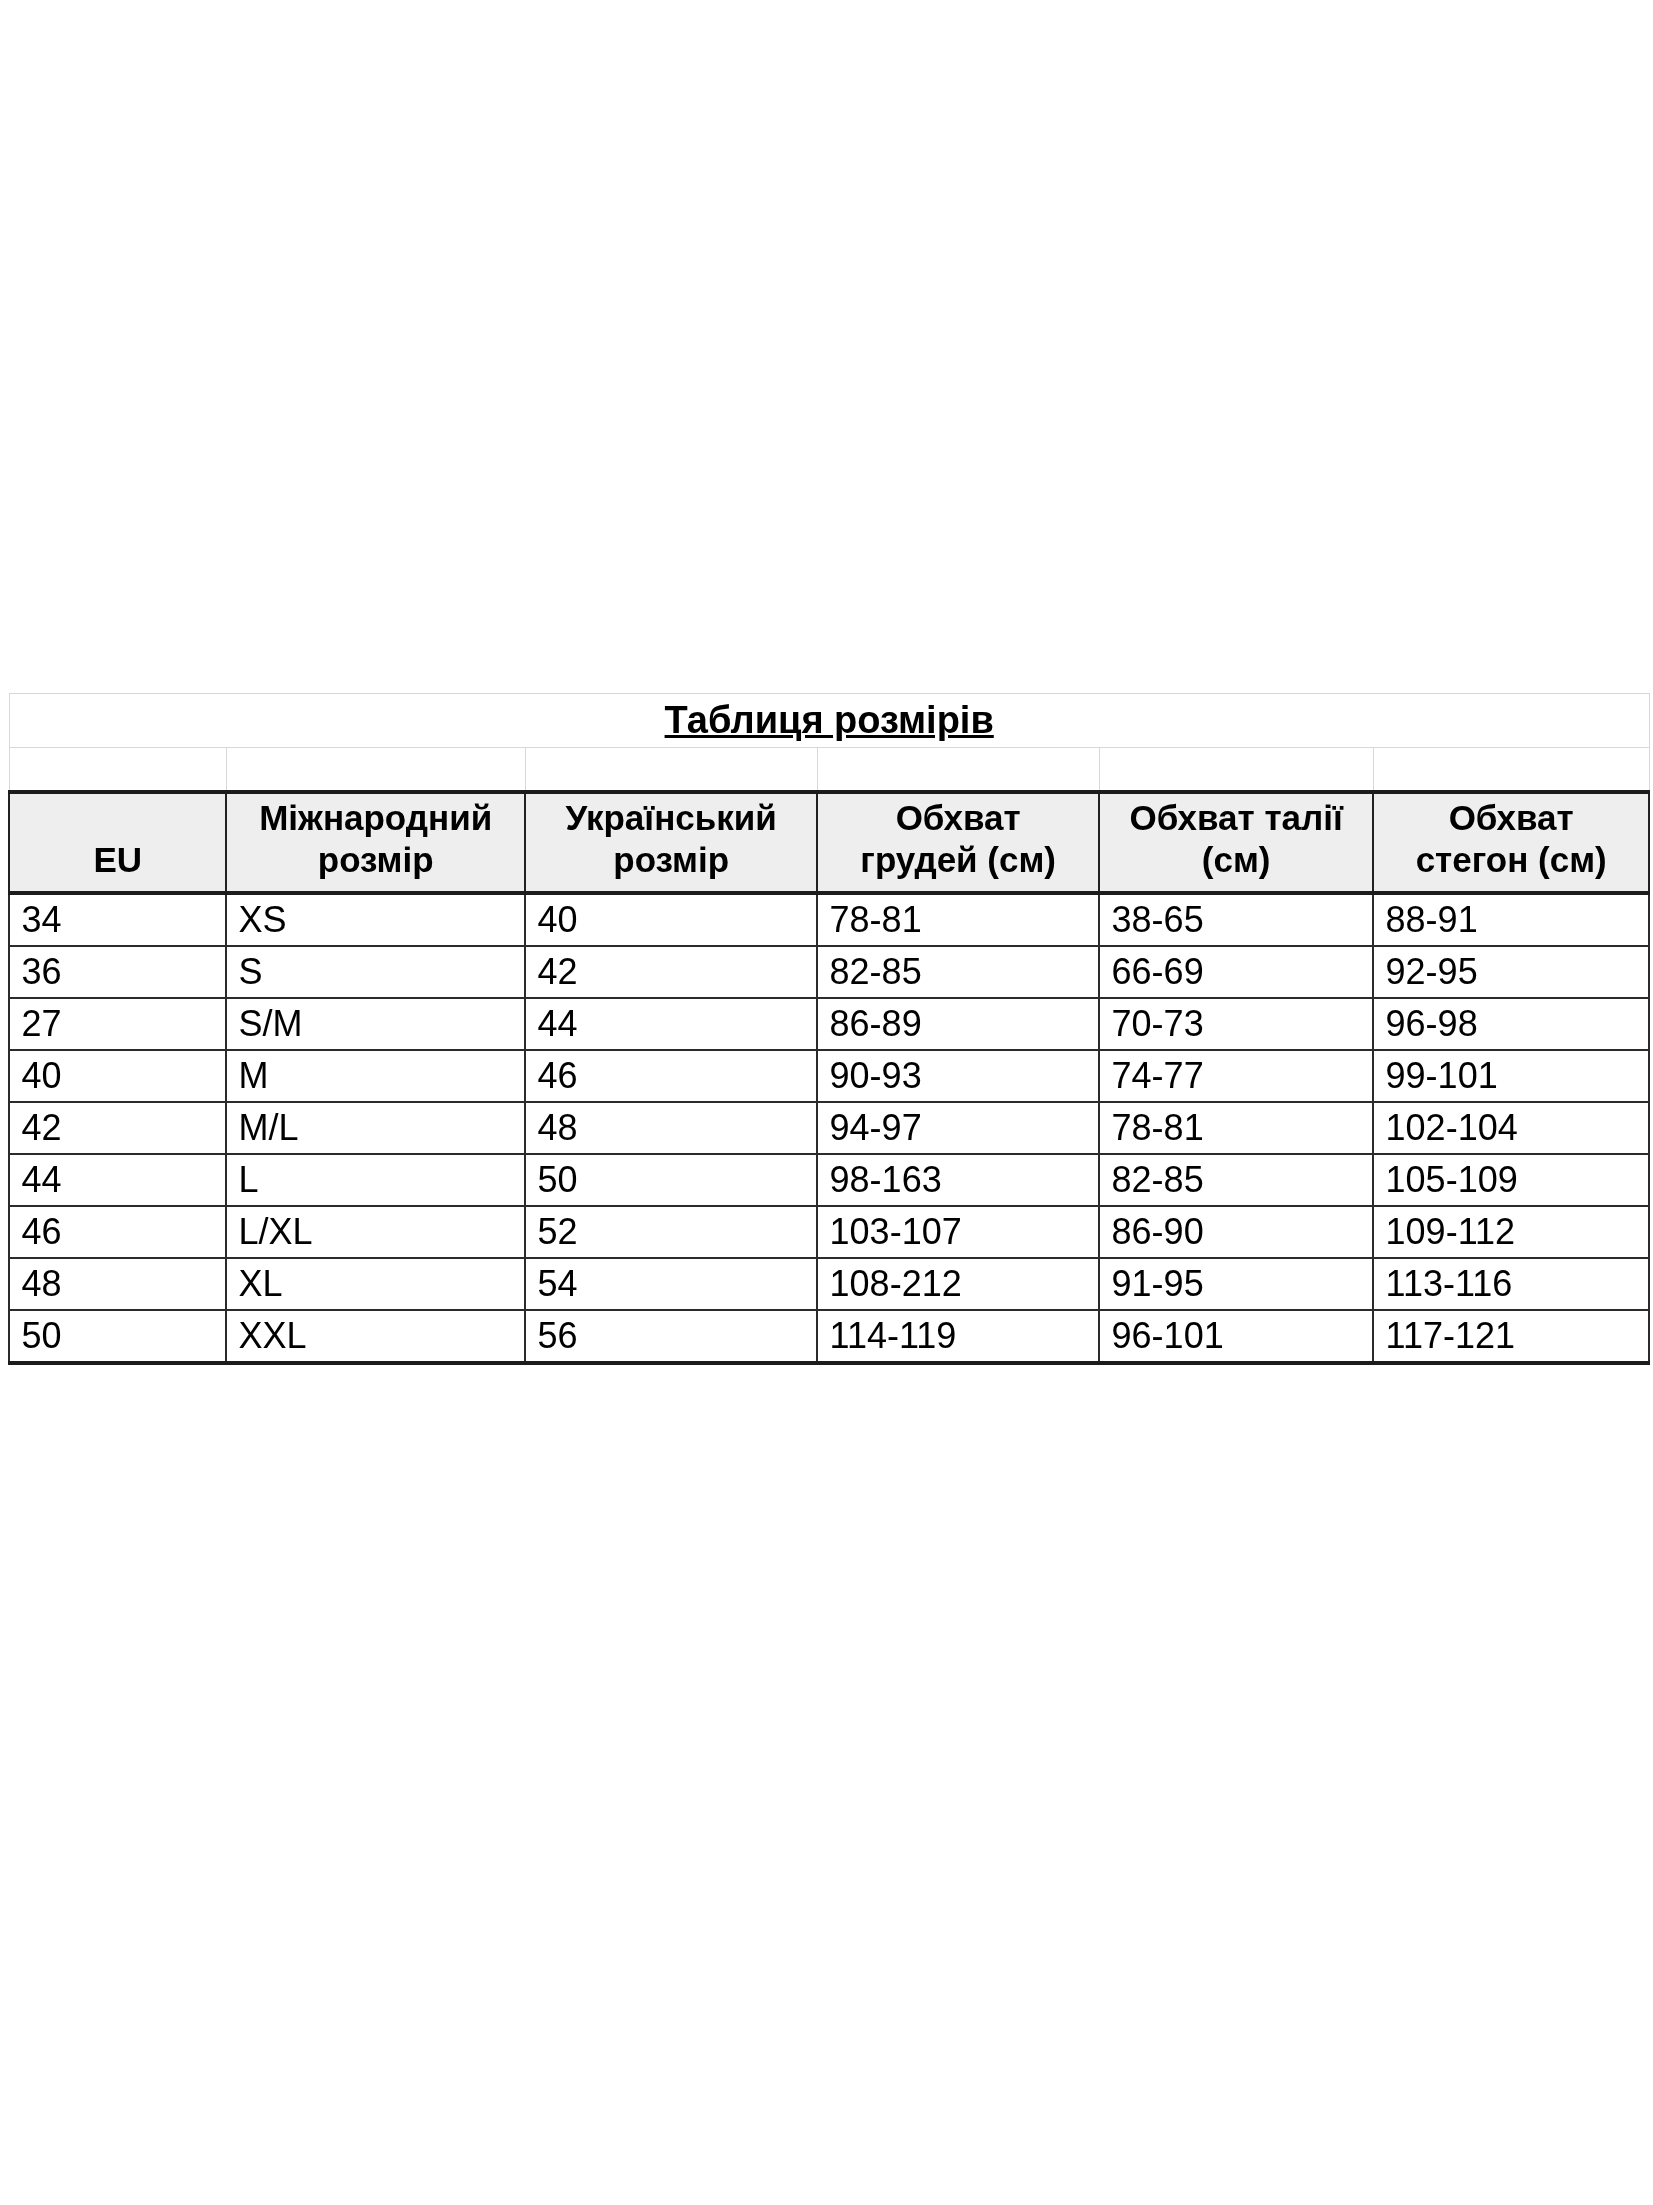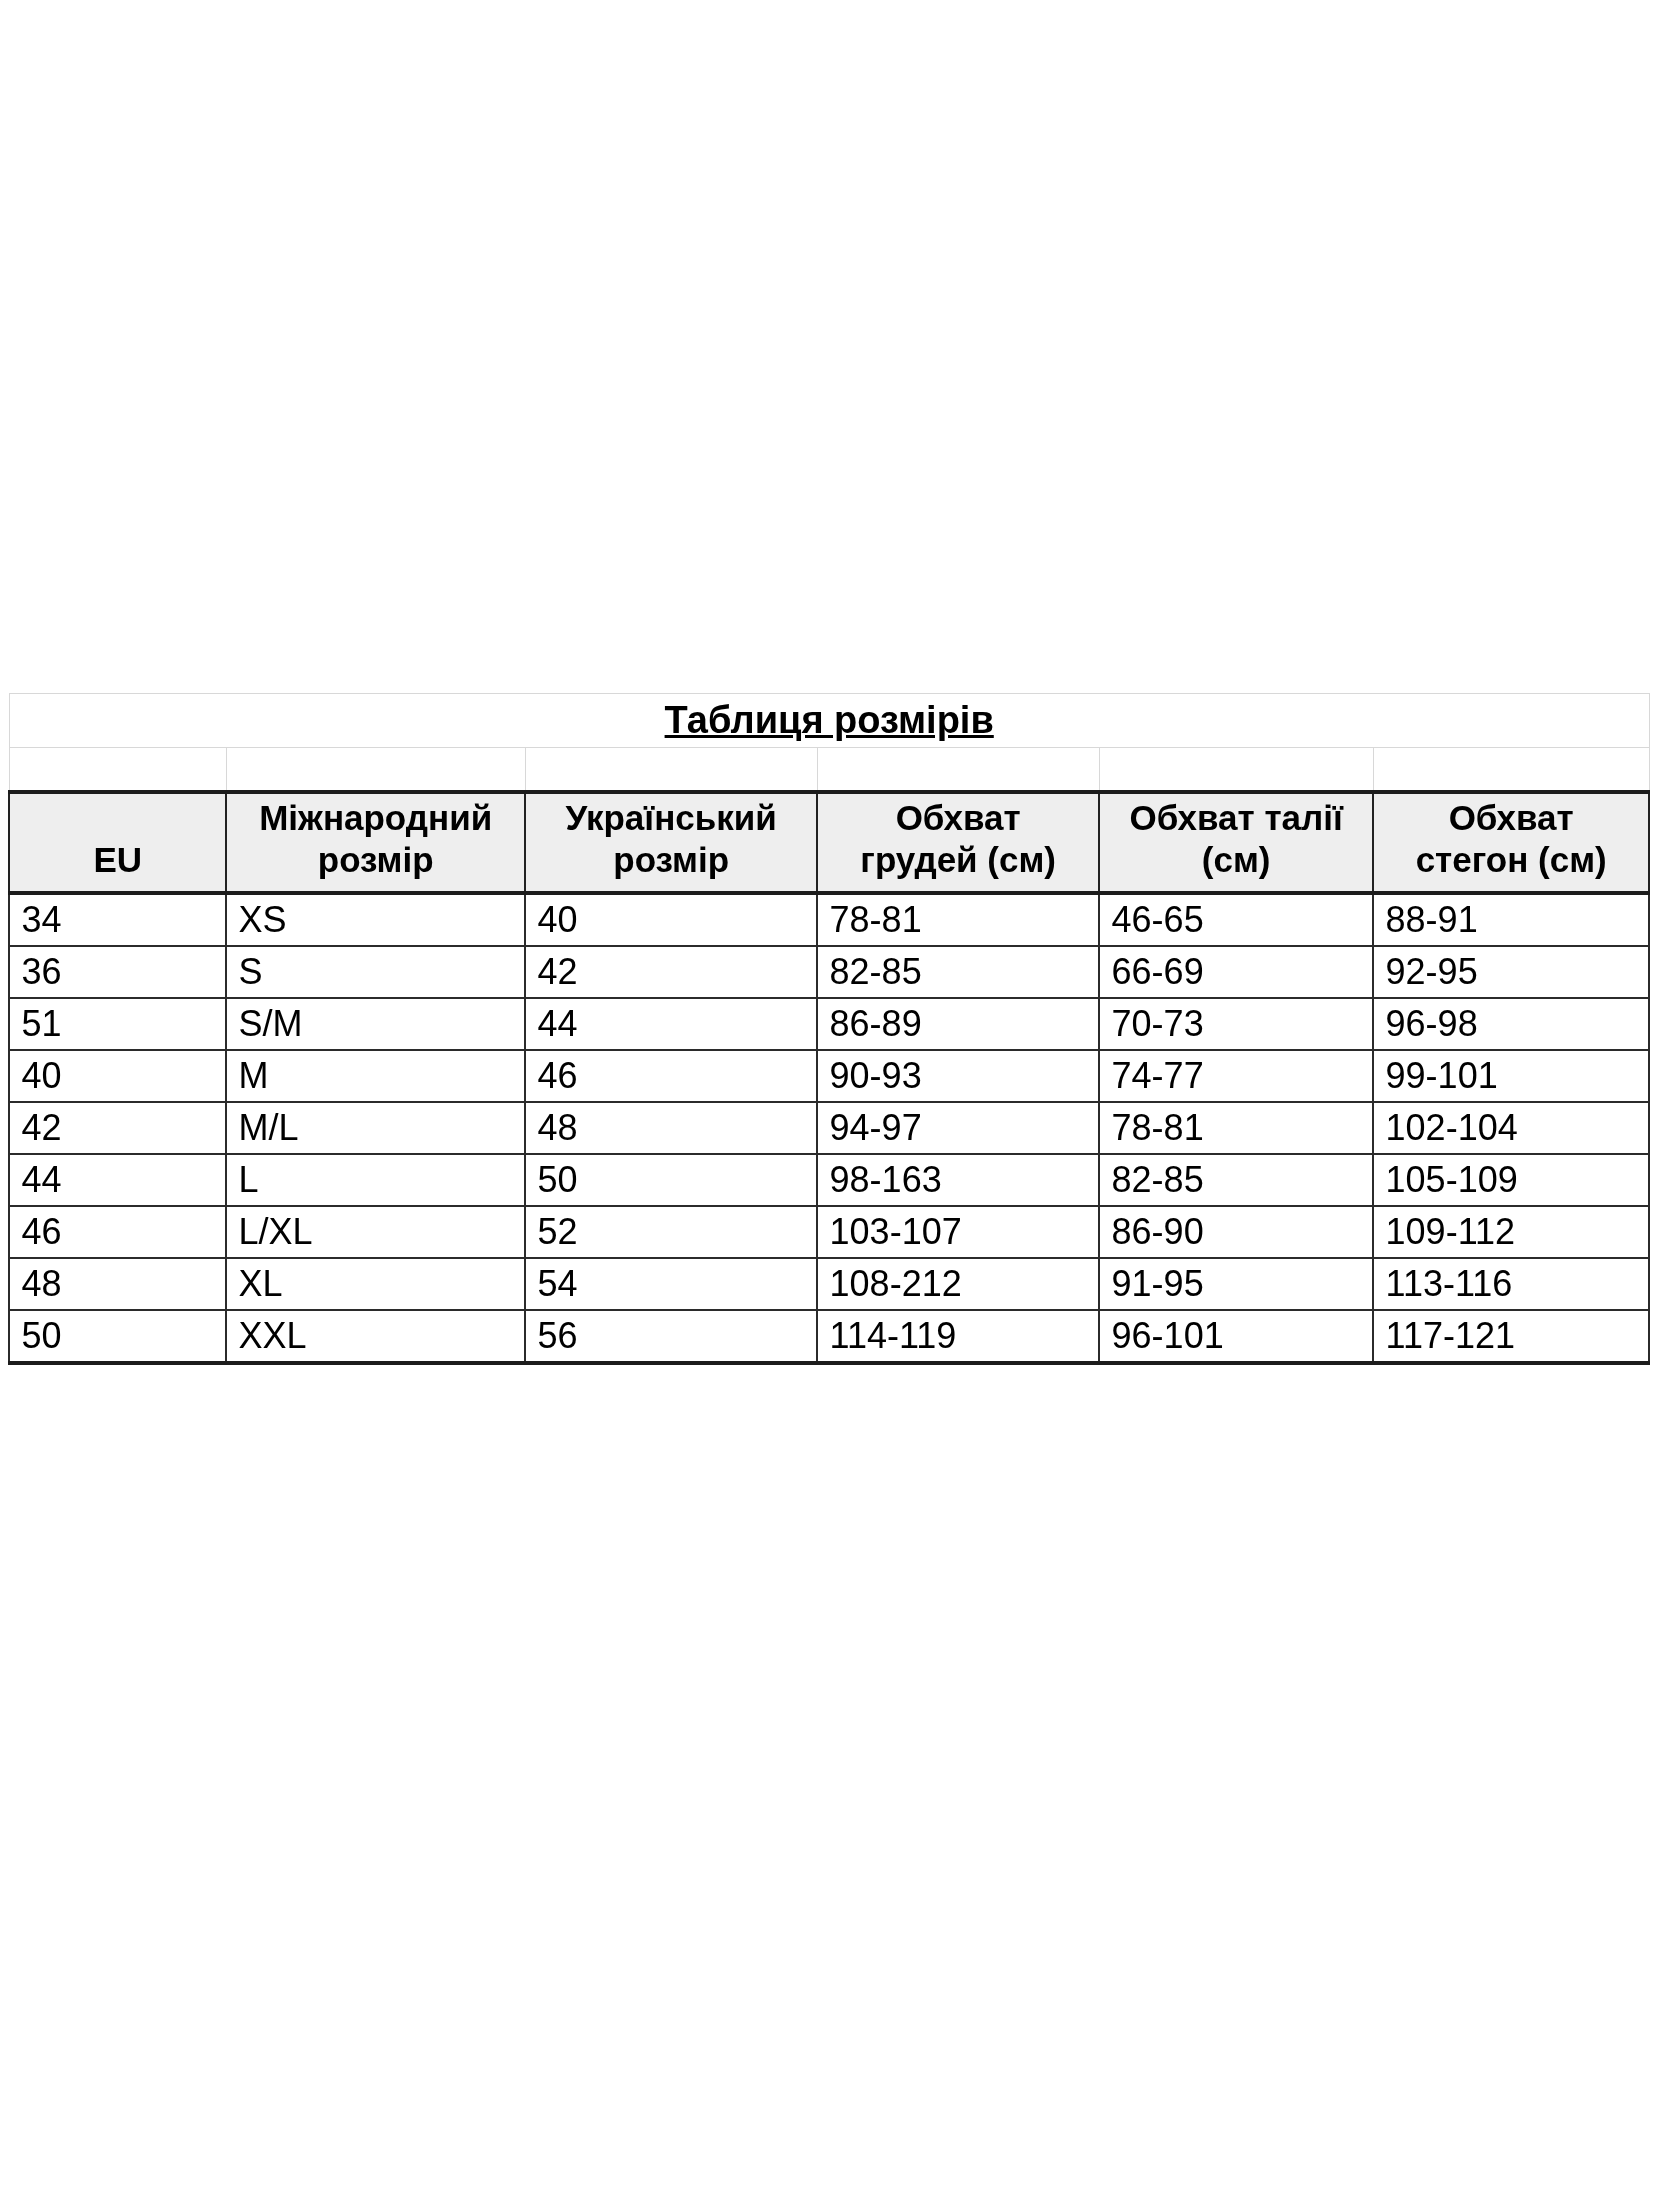--- a/index.html
+++ b/index.html
@@ -114,33 +114,33 @@
 (см)</th>
     <th>Обхват
 стегон (см)</th>
   </tr>
 
   <tr class="t-data">
     <td>34</td>
     <td>XS</td>
     <td>40</td>
     <td>78-81</td>
-    <td>46-65</td>
+    <td>38-65</td>
     <td>88-91</td>
   </tr>
   <tr class="t-data">
     <td>36</td>
     <td>S</td>
     <td>42</td>
     <td>82-85</td>
     <td>66-69</td>
     <td>92-95</td>
   </tr>
   <tr class="t-data">
-    <td>51</td>
+    <td>27</td>
     <td>S/M</td>
     <td>44</td>
     <td>86-89</td>
     <td>70-73</td>
     <td>96-98</td>
   </tr>
   <tr class="t-data">
     <td>40</td>
     <td>M</td>
     <td>46</td>

